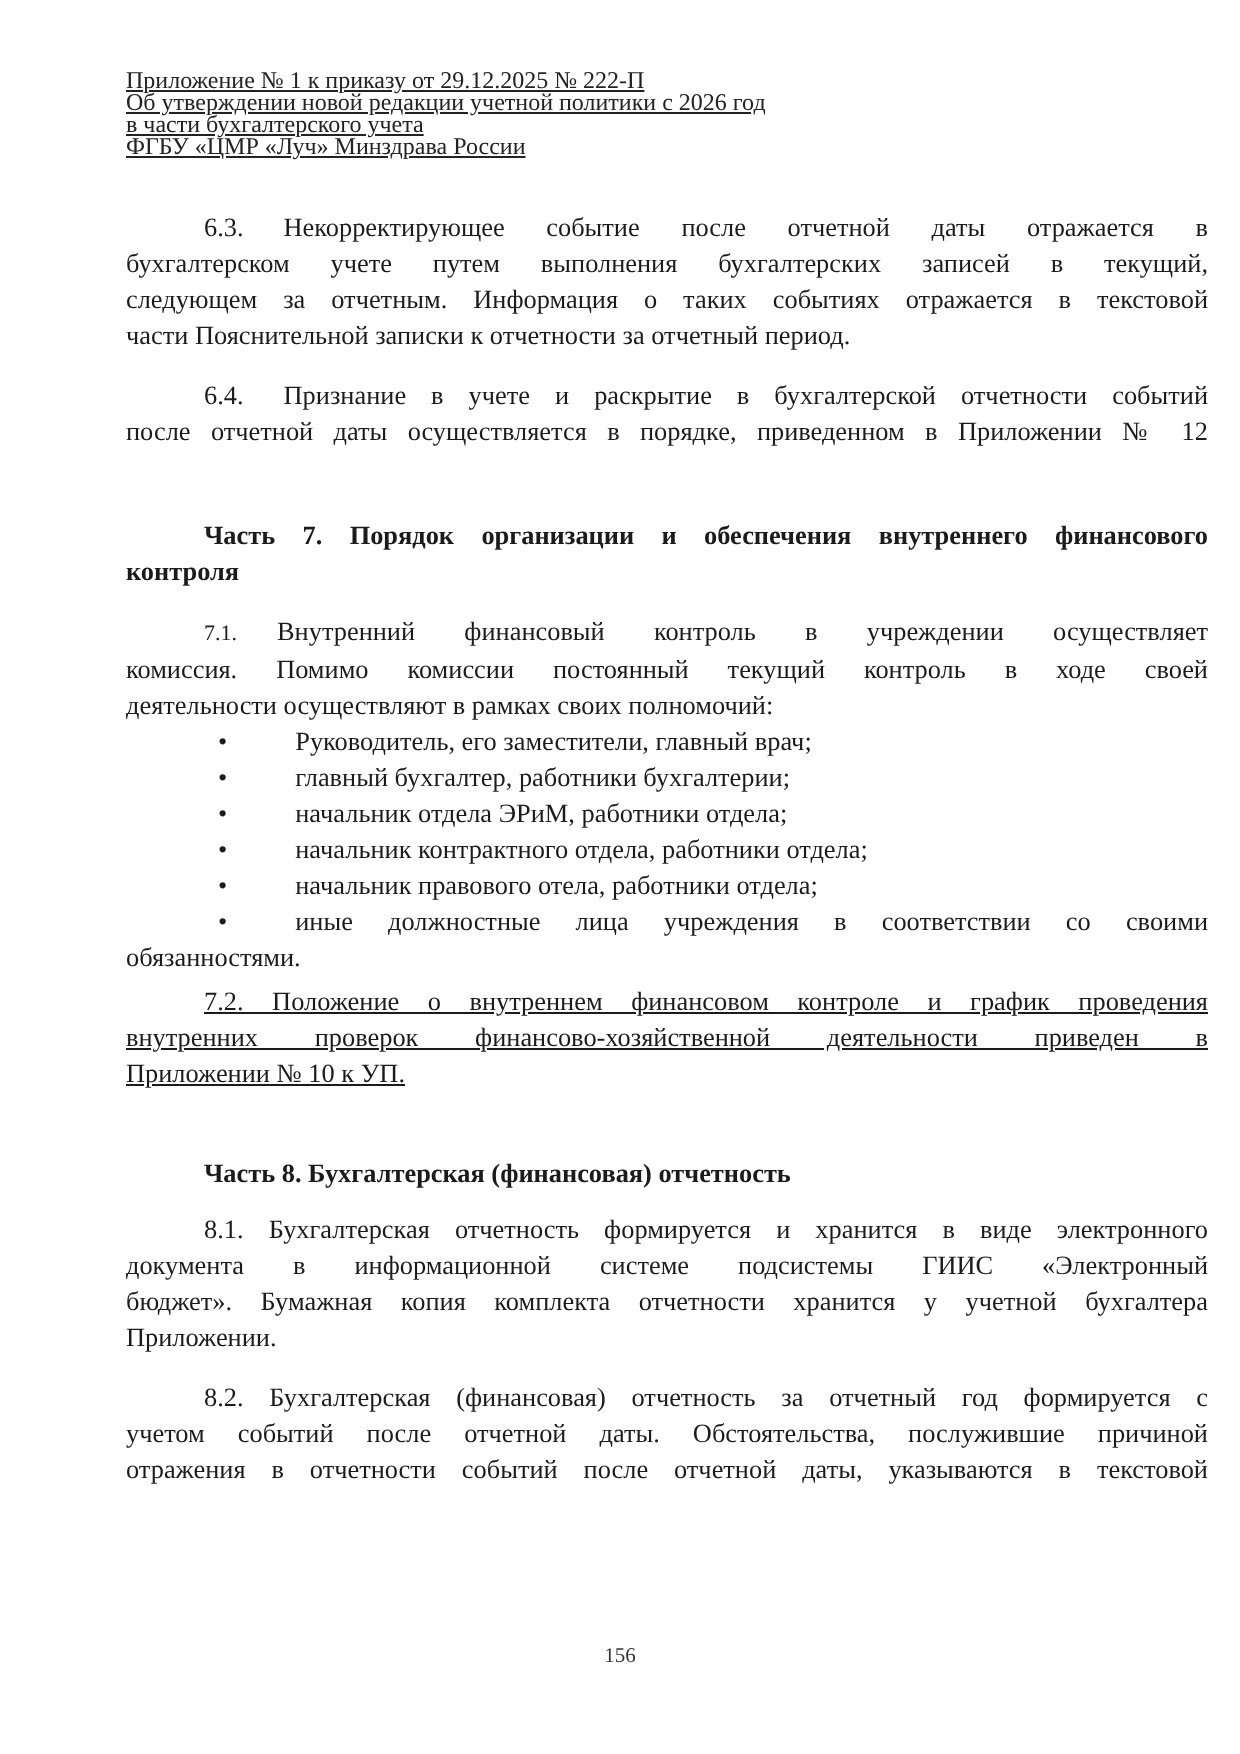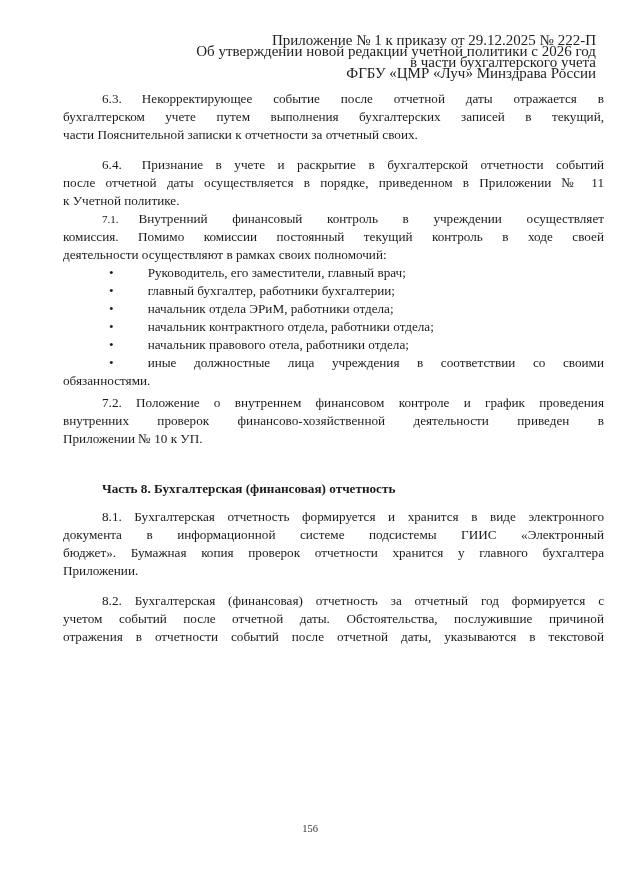--- a/index.html
+++ b/index.html
@@ -14,43 +14,43 @@
     box-sizing: border-box;
     padding: 35px 16px 0 63px;
     background: #ffffff;
     color: #1b1b1b;
     font-family: "Liberation Serif", "DejaVu Serif", serif;
     font-size: 13.2px;
     line-height: 18px;
     overflow: hidden;
   }
   .doc-header {
-    text-align: right;
-    font-size: 15px;
+    font-size: 12px;
     line-height: 11px;
     margin-right: 8px;
     color: #222222;
+    text-decoration: underline;
   }
   .line {
     text-align: justify;
   }
   .just {
     text-align-last: justify;
   }
   .indent   { text-indent: 39px; }
   .indent-b { text-indent: 46px; }
   .tab   { display: inline-block; width: 20px; }
   .tab-b { display: inline-block; width: 34px; }
   .num-sm { font-size: 11px; }
   .bold { font-weight: bold; }
-  .mt-p63 { margin-top: 11px; }
+  .mt-p63 { margin-top: 26px; }
   .mt-p64 { margin-top: 12px; }
   .mt-h7  { margin-top: 34px; }
-  .mt-p71 { }
-  .mt-p72 { margin-top: 4px; }
+  .mt-p71 { margin-top: 12px; }
+  .mt-p72 { margin-top: 4px; text-decoration: underline; }
   .mt-h8  { margin-top: 32px; }
   .mt-p81 { margin-top: 10px; }
   .mt-p82 { margin-top: 12px; }
   .page-number {
     position: absolute;
     left: 0;
     top: 822px;
     width: 620px;
     text-align: center;
     font-size: 10.5px;
@@ -66,29 +66,33 @@
   <div class="doc-header">
     <div>Приложение № 1 к приказу от 29.12.2025 № 222-П</div>
     <div>Об утверждении новой редакции учетной политики с 2026 год</div>
     <div>в части бухгалтерского учета</div>
     <div>ФГБУ «ЦМР «Луч» Минздрава России</div>
   </div>
 
   <div class="para mt-p63">
     <div class="line just indent"><span>6.3.</span><span class="tab"></span><span>Некорректирующее событие после отчетной даты отражается в</span></div>
     <div class="line just">бухгалтерском учете путем выполнения бухгалтерских записей в текущий,</div>
-    <div class="line">части Пояснительной записки к отчетности за отчетный своих.</div>
+    <div class="line just">следующем за отчетным. Информация о таких событиях отражается в текстовой</div>
+    <div class="line">части Пояснительной записки к отчетности за отчетный период.</div>
   </div>
 
   <div class="para mt-p64">
     <div class="line just indent"><span>6.4.</span><span class="tab"></span><span>Признание в учете и раскрытие в бухгалтерской отчетности событий</span></div>
-    <div class="line just">после отчетной даты осуществляется в порядке, приведенном в Приложении № 11</div>
-    <div class="line">к Учетной политике.</div>
+    <div class="line just">после отчетной даты осуществляется в порядке, приведенном в Приложении № 12</div>
   </div>
 
+  <div class="para bold mt-h7">
+    <div class="line just indent">Часть 7. Порядок организации и обеспечения внутреннего финансового</div>
+    <div class="line">контроля</div>
+  </div>
 
   <div class="para mt-p71">
     <div class="line just indent"><span class="num-sm">7.1.</span><span class="tab"></span><span>Внутренний финансовый контроль в учреждении осуществляет</span></div>
     <div class="line just">комиссия. Помимо комиссии постоянный текущий контроль в ходе своей</div>
     <div class="line">деятельности осуществляют в рамках своих полномочий:</div>
   </div>
 
   <div class="para">
     <div class="line indent-b"><span>•</span><span class="tab-b"></span><span>Руководитель, его заместители, главный врач;</span></div>
     <div class="line indent-b"><span>•</span><span class="tab-b"></span><span>главный бухгалтер, работники бухгалтерии;</span></div>
@@ -105,21 +109,21 @@
     <div class="line">Приложении № 10 к УП.</div>
   </div>
 
   <div class="para bold mt-h8">
     <div class="line indent">Часть 8. Бухгалтерская (финансовая) отчетность</div>
   </div>
 
   <div class="para mt-p81">
     <div class="line just indent">8.1. Бухгалтерская отчетность формируется и хранится в виде электронного</div>
     <div class="line just">документа в информационной системе подсистемы ГИИС «Электронный</div>
-    <div class="line just">бюджет». Бумажная копия проверок отчетности хранится у главного бухгалтера</div>
+    <div class="line just">бюджет». Бумажная копия комплекта отчетности хранится у учетной бухгалтера</div>
     <div class="line">Приложении.</div>
   </div>
 
   <div class="para mt-p82">
     <div class="line just indent">8.2. Бухгалтерская (финансовая) отчетность за отчетный год формируется с</div>
     <div class="line just">учетом событий после отчетной даты. Обстоятельства, послужившие причиной</div>
     <div class="line just">отражения в отчетности событий после отчетной даты, указываются в текстовой</div>
   </div>
 
   <div class="page-number">156</div>

